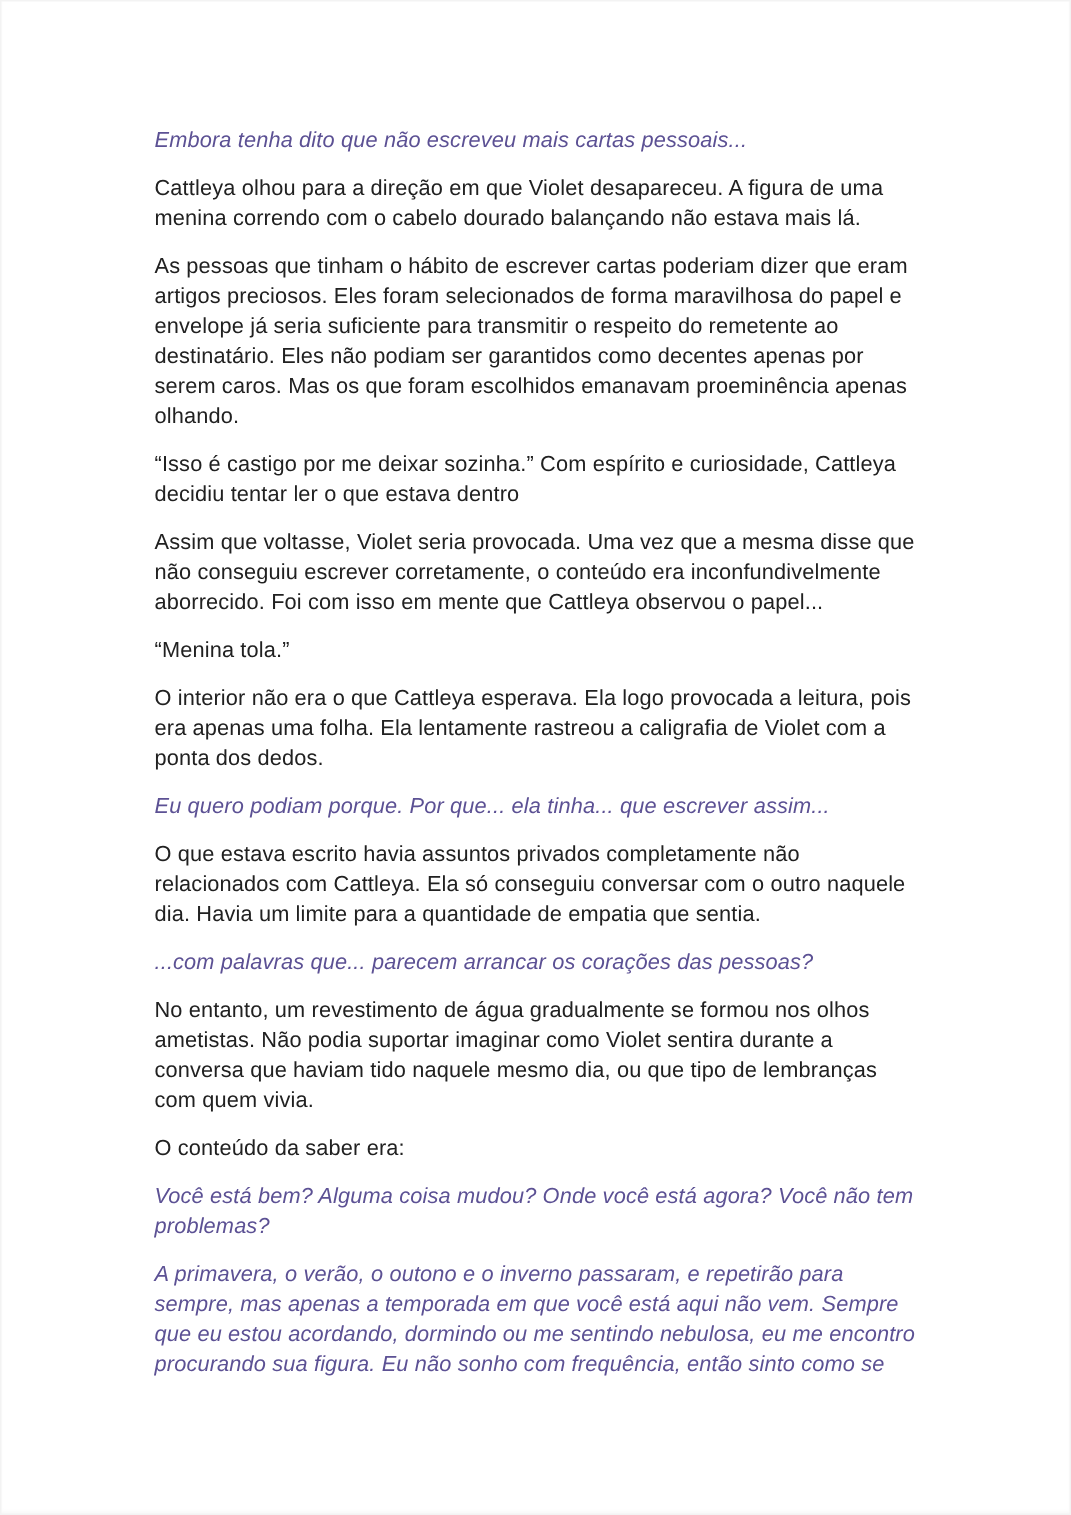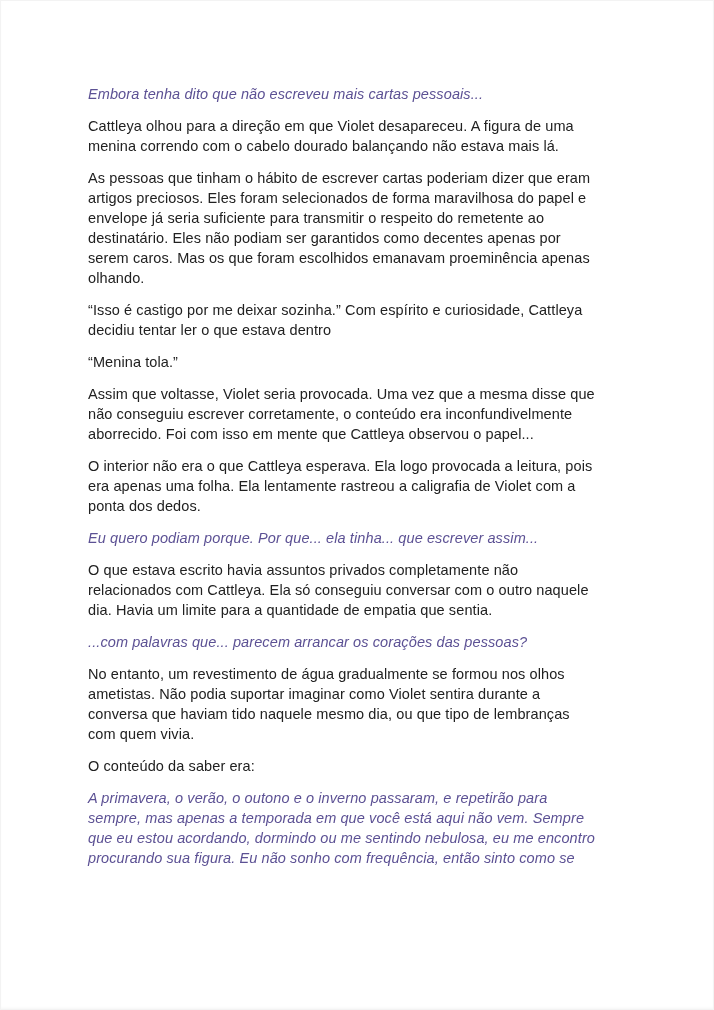--- a/index.html
+++ b/index.html
@@ -13,21 +13,21 @@
     height: 1010px;
     margin: 0 auto;
     background: #ffffff;
     box-shadow: inset 0 0 0 1px #f3f3f3, inset 0 -2px 3px rgba(0,0,0,0.04);
     overflow: hidden;
     box-sizing: border-box;
   }
   .content {
     position: absolute;
     top: 84px;
-    left: 88px;
+    left: 103px;
     width: 512px;
     font-family: "Liberation Sans", "DejaVu Sans", sans-serif;
     font-size: 14.5px;
     line-height: 20px;
     color: var(--text-color, #212121);
     letter-spacing: 0.1px;
   }
   .content p {
     margin: 0 0 12px 0;
     padding: 0;
@@ -39,23 +39,24 @@
 </style>
 </head>
 <body>
 
 <div class="page" style="background: rgb(255, 255, 255);">
   <div class="content" id="document-content">
       <p class="accent">Embora tenha dito que não escreveu mais cartas pessoais...</p>
       <p class="normal">Cattleya olhou para a direção em que Violet desapareceu. A figura de uma menina correndo com o cabelo dourado balançando não estava mais lá.</p>
       <p class="normal">As pessoas que tinham o hábito de escrever cartas poderiam dizer que eram artigos preciosos. Eles foram selecionados de forma maravilhosa do papel e envelope já seria suficiente para transmitir o respeito do remetente ao destinatário. Eles não podiam ser garantidos como decentes apenas por serem caros. Mas os que foram escolhidos emanavam proeminência apenas olhando.</p>
       <p class="normal">“Isso é castigo por me deixar sozinha.” Com espírito e curiosidade, Cattleya decidiu tentar ler o que estava dentro</p>
+      <p class="normal">Assim que voltasse, Violet seria provocada. Uma vez que a mesma disse que não conseguiu escrever corretamente, o conteúdo era inconfundivelmente aborrecido. Foi com isso em mente que Cattleya observou o papel...</p>
       <p class="normal">“Menina tola.”</p>
-      <p class="normal">Assim que voltasse, Violet seria provocada. Uma vez que a mesma disse que não conseguiu escrever corretamente, o conteúdo era inconfundivelmente aborrecido. Foi com isso em mente que Cattleya observou o papel...</p>
       <p class="normal">O interior não era o que Cattleya esperava. Ela logo provocada a leitura, pois era apenas uma folha. Ela lentamente rastreou a caligrafia de Violet com a ponta dos dedos.</p>
       <p class="accent">Eu quero podiam porque. Por que... ela tinha... que escrever assim...</p>
       <p class="normal">O que estava escrito havia assuntos privados completamente não relacionados com Cattleya. Ela só conseguiu conversar com o outro naquele dia. Havia um limite para a quantidade de empatia que sentia.</p>
       <p class="accent">...com palavras que... parecem arrancar os corações das pessoas?</p>
       <p class="normal">No entanto, um revestimento de água gradualmente se formou nos olhos ametistas. Não podia suportar imaginar como Violet sentira durante a conversa que haviam tido naquele mesmo dia, ou que tipo de lembranças com quem vivia.</p>
       <p class="normal">O conteúdo da saber era:</p>
+      <p class="accent">Você está bem? Alguma coisa mudou? Onde você está agora? Você não tem problemas?</p>
       <p class="accent">A primavera, o verão, o outono e o inverno passaram, e repetirão para sempre, mas apenas a temporada em que você está aqui não vem. Sempre que eu estou acordando, dormindo ou me sentindo nebulosa, eu me encontro procurando sua figura. Eu não sonho com frequência, então sinto como se</p>
     </div>
 </div>
 
 </body></html>

